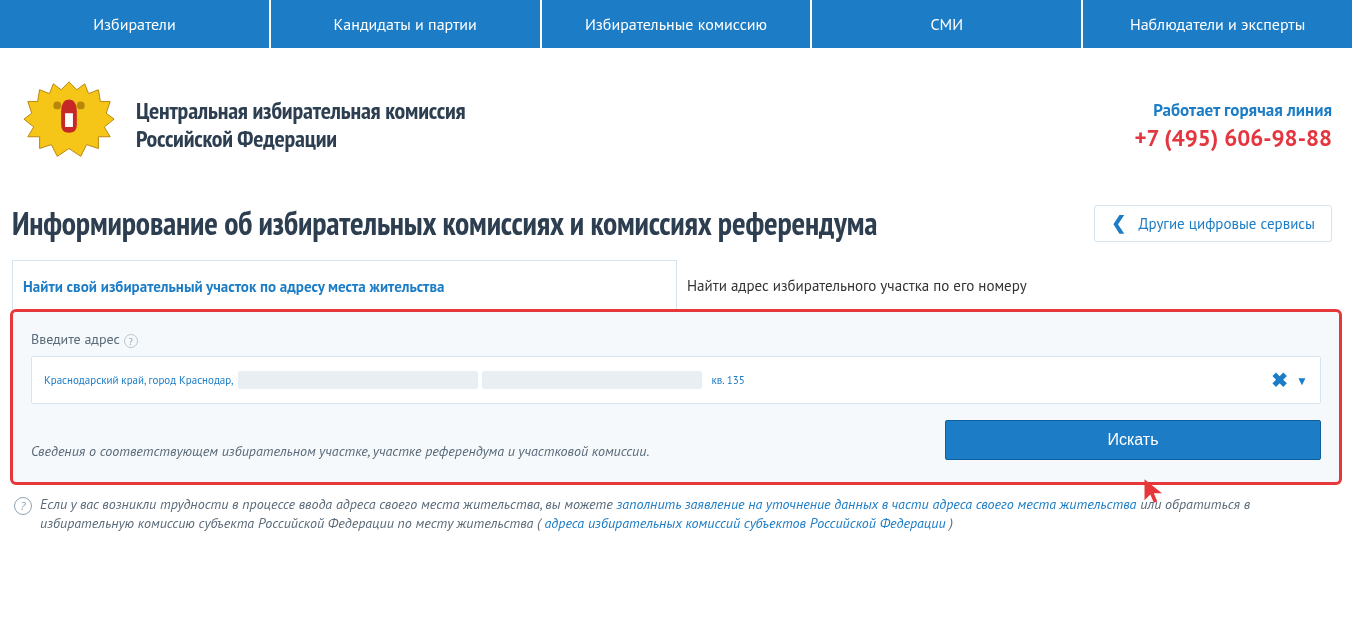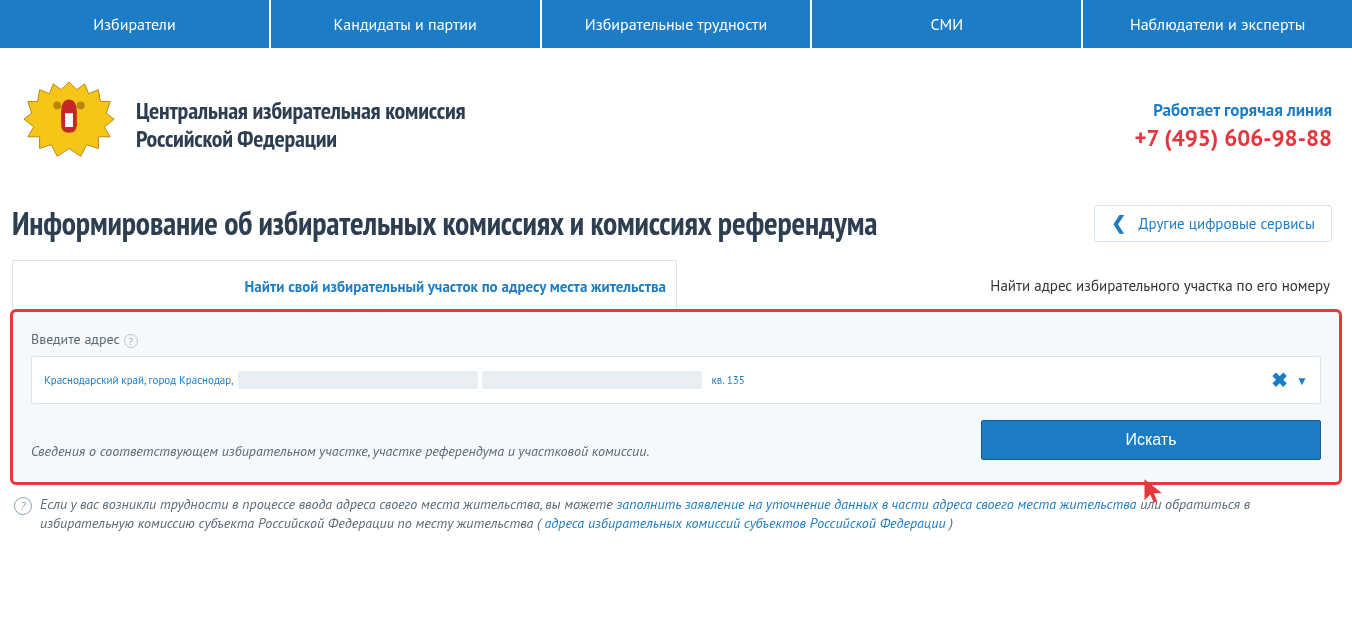--- a/index.html
+++ b/index.html
@@ -79,21 +79,21 @@
     color: #1c7dc6;
     line-height: 1;
   }
 
   .tabs {
     display: flex;
     margin: 0 12px;
   }
   .tab {
     flex: 1;
-    text-align: right;
+    text-align: left;
     padding: 16px 10px;
     font-size: 15px;
     cursor: pointer;
   }
   .tab.active {
     border: 1px solid #d5e4ef; border-bottom: none;
     background:#fff;
     color:#1c7dc6;
     font-weight:700;
   }
@@ -144,21 +144,21 @@
   .desc-row {
     display:flex; align-items:flex-end; justify-content:space-between;
     margin-top: 16px;
   }
   .desc-text { font-style: italic; color:#5a6a78; font-size:14px; }
   .search-btn {
     background:#1c7dc6; color:#fff;
     border:1px solid #0f5f9e;
     border-radius:2px;
     padding: 10px 18px;
-    width: 340px;
+    width: 376px;
     text-align:center;
     font-size:16px;
     cursor:pointer;
   }
   .highlight-outline {
     position:absolute;
     inset:-3px;
     border:3px solid #e6373a;
     border-radius:6px;
     pointer-events:none;
@@ -184,21 +184,21 @@
     font-size:12px;color:#8fa3b3;flex-shrink:0; margin-top:2px;
   }
   .foot-link { color:#1c7dc6; cursor:pointer; }
 </style>
 </head>
 <body>
 
 <nav class="topnav">
   <div class="topnav-item">Избиратели</div>
   <div class="topnav-item">Кандидаты и партии</div>
-  <div class="topnav-item">Избирательные трудности</div>
+  <div class="topnav-item">Избирательные комиссию</div>
   <div class="topnav-item">СМИ</div>
   <div class="topnav-item">Наблюдатели и эксперты</div>
 </nav>
 
 <header class="header">
   <div class="logo-block">
     <svg class="coat-of-arms" viewBox="0 0 100 100">
       <path d="M50 6 L58 14 L66 8 L70 18 L80 14 L82 26 L92 26 L88 38 L96 44 L86 52 L92 62 L80 62 L80 74 L68 70 L62 82 L50 74 L38 82 L32 70 L20 74 L20 62 L8 62 L14 52 L4 44 L12 38 L8 26 L18 26 L20 14 L30 18 L34 8 L42 14 Z" fill="#f5c518" stroke="#b8860b" stroke-width="1"></path>
       <path d="M42 36 Q42 24 50 24 Q58 24 58 36 L58 50 Q58 58 50 58 Q42 58 42 50 Z" fill="#c62828"></path>
       <rect x="46" y="38" width="8" height="14" fill="#fff"></rect>

